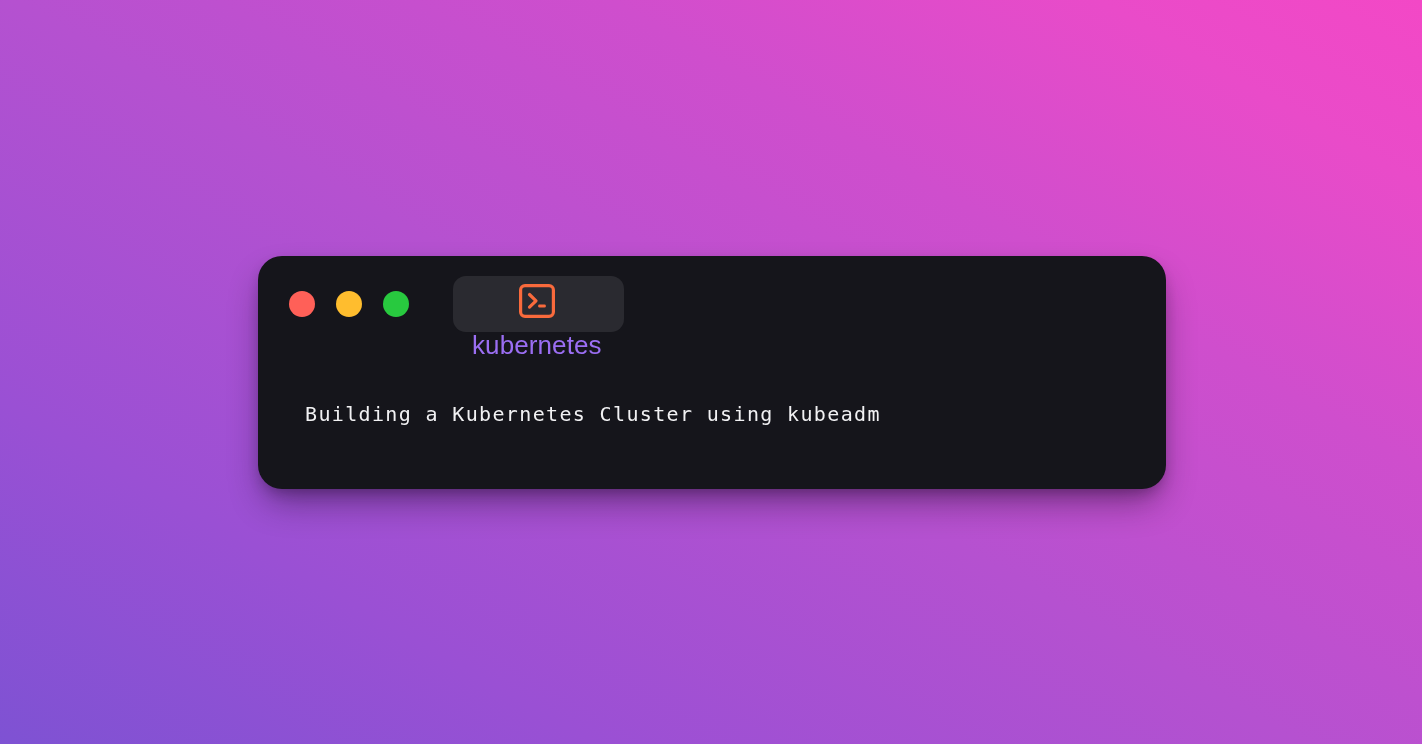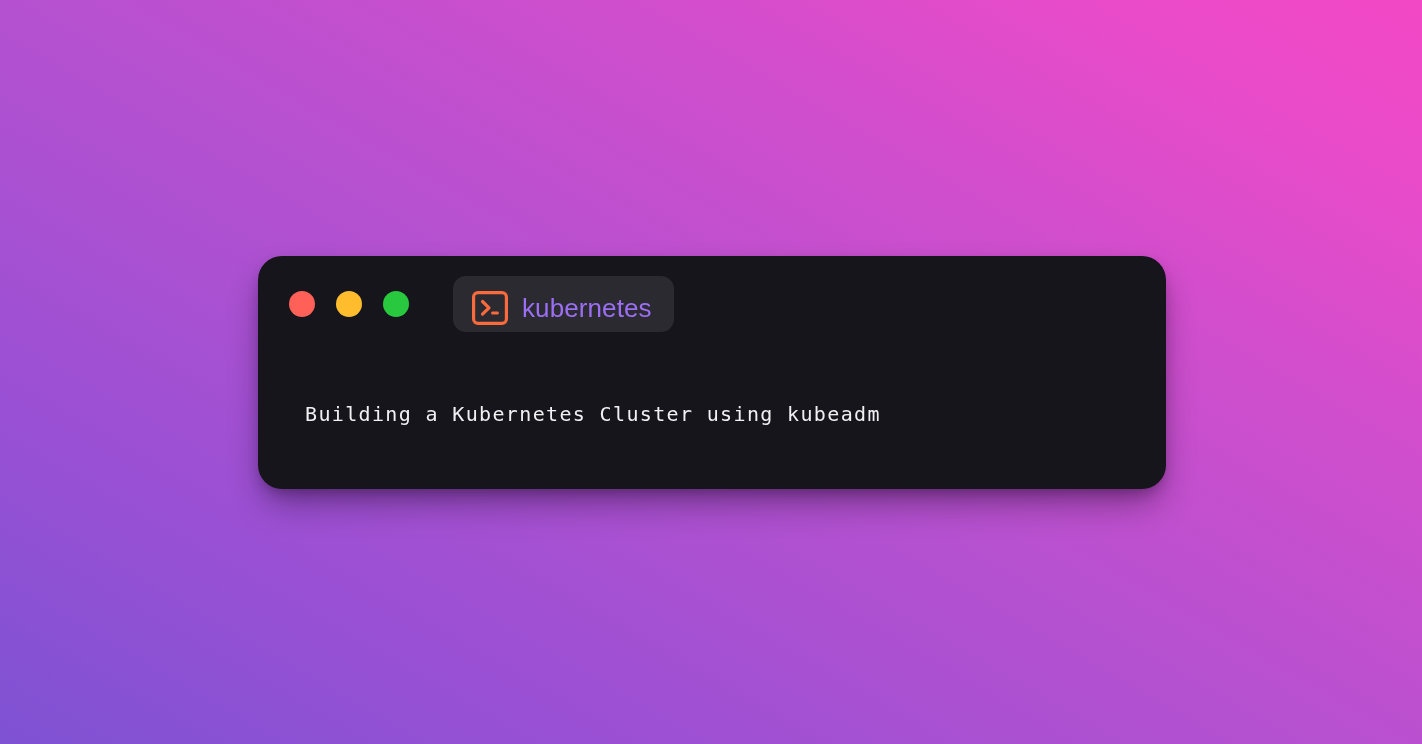--- a/index.html
+++ b/index.html
@@ -66,20 +66,21 @@
   
   .tab {
     display: flex;
     align-items: center;
     gap: 14px;
     margin-left: 44px;
     height: 56px;
     padding: 8px 22px 0 19px;
     background: #2a2a30;
     border-radius: 13px;
+    flex-direction: column;
   }
 
   .tab-icon {
     width: 36px;
     height: 34px;
     flex: 0 0 auto;
     display: block;
   }
 
   .tab-label {

